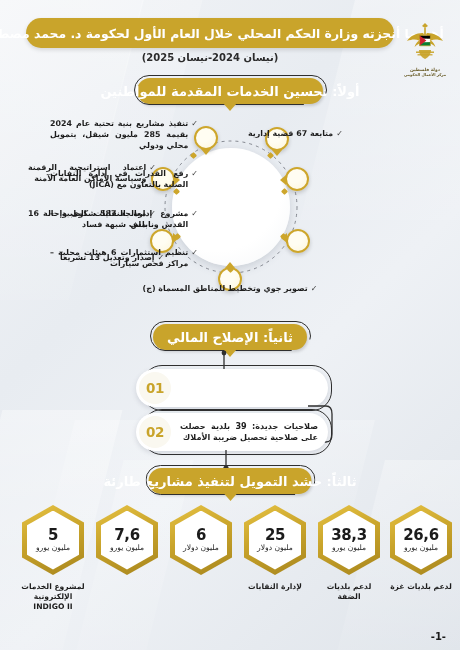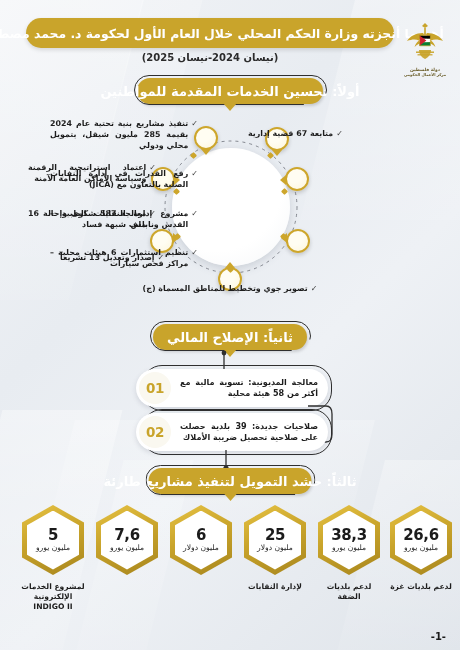--- a/index.html
+++ b/index.html
@@ -232,21 +232,20 @@
   <path d="M84 2 L84 26" stroke="#2f2f2f" stroke-width="1.3" fill="none"></path>
   <circle cx="84" cy="3" r="2.4" fill="#2f2f2f"></circle>
 </svg>
 
 <div class="numrow" style="left:136px;top:368px;width:192px">
   <div class="outline2" style="inset:-3px -4px -3px 6px;"></div>
   <div class="card" style="width:192px">
     <div class="badge">
       <span>01</span>
     </div>
-    <div class="ctxt">معالجة المديونية: تسوية مالية مع أكثر من 58 هيئة محلية</div>
   </div>
 </div>
 
 <svg style="position:absolute;left:300px;top:404px" width="40" height="42">
   <path d="M8 2 L26 2 Q32 2 32 10 L32 30 Q32 38 26 38 L8 38" stroke="#2f2f2f" stroke-width="1.3" fill="none"></path>
 </svg>
 
 <div class="numrow" style="left:136px;top:412px;width:192px">
   <div class="outline2" style="inset:-3px -4px -3px 6px;"></div>
   <div class="card" style="width:192px">

